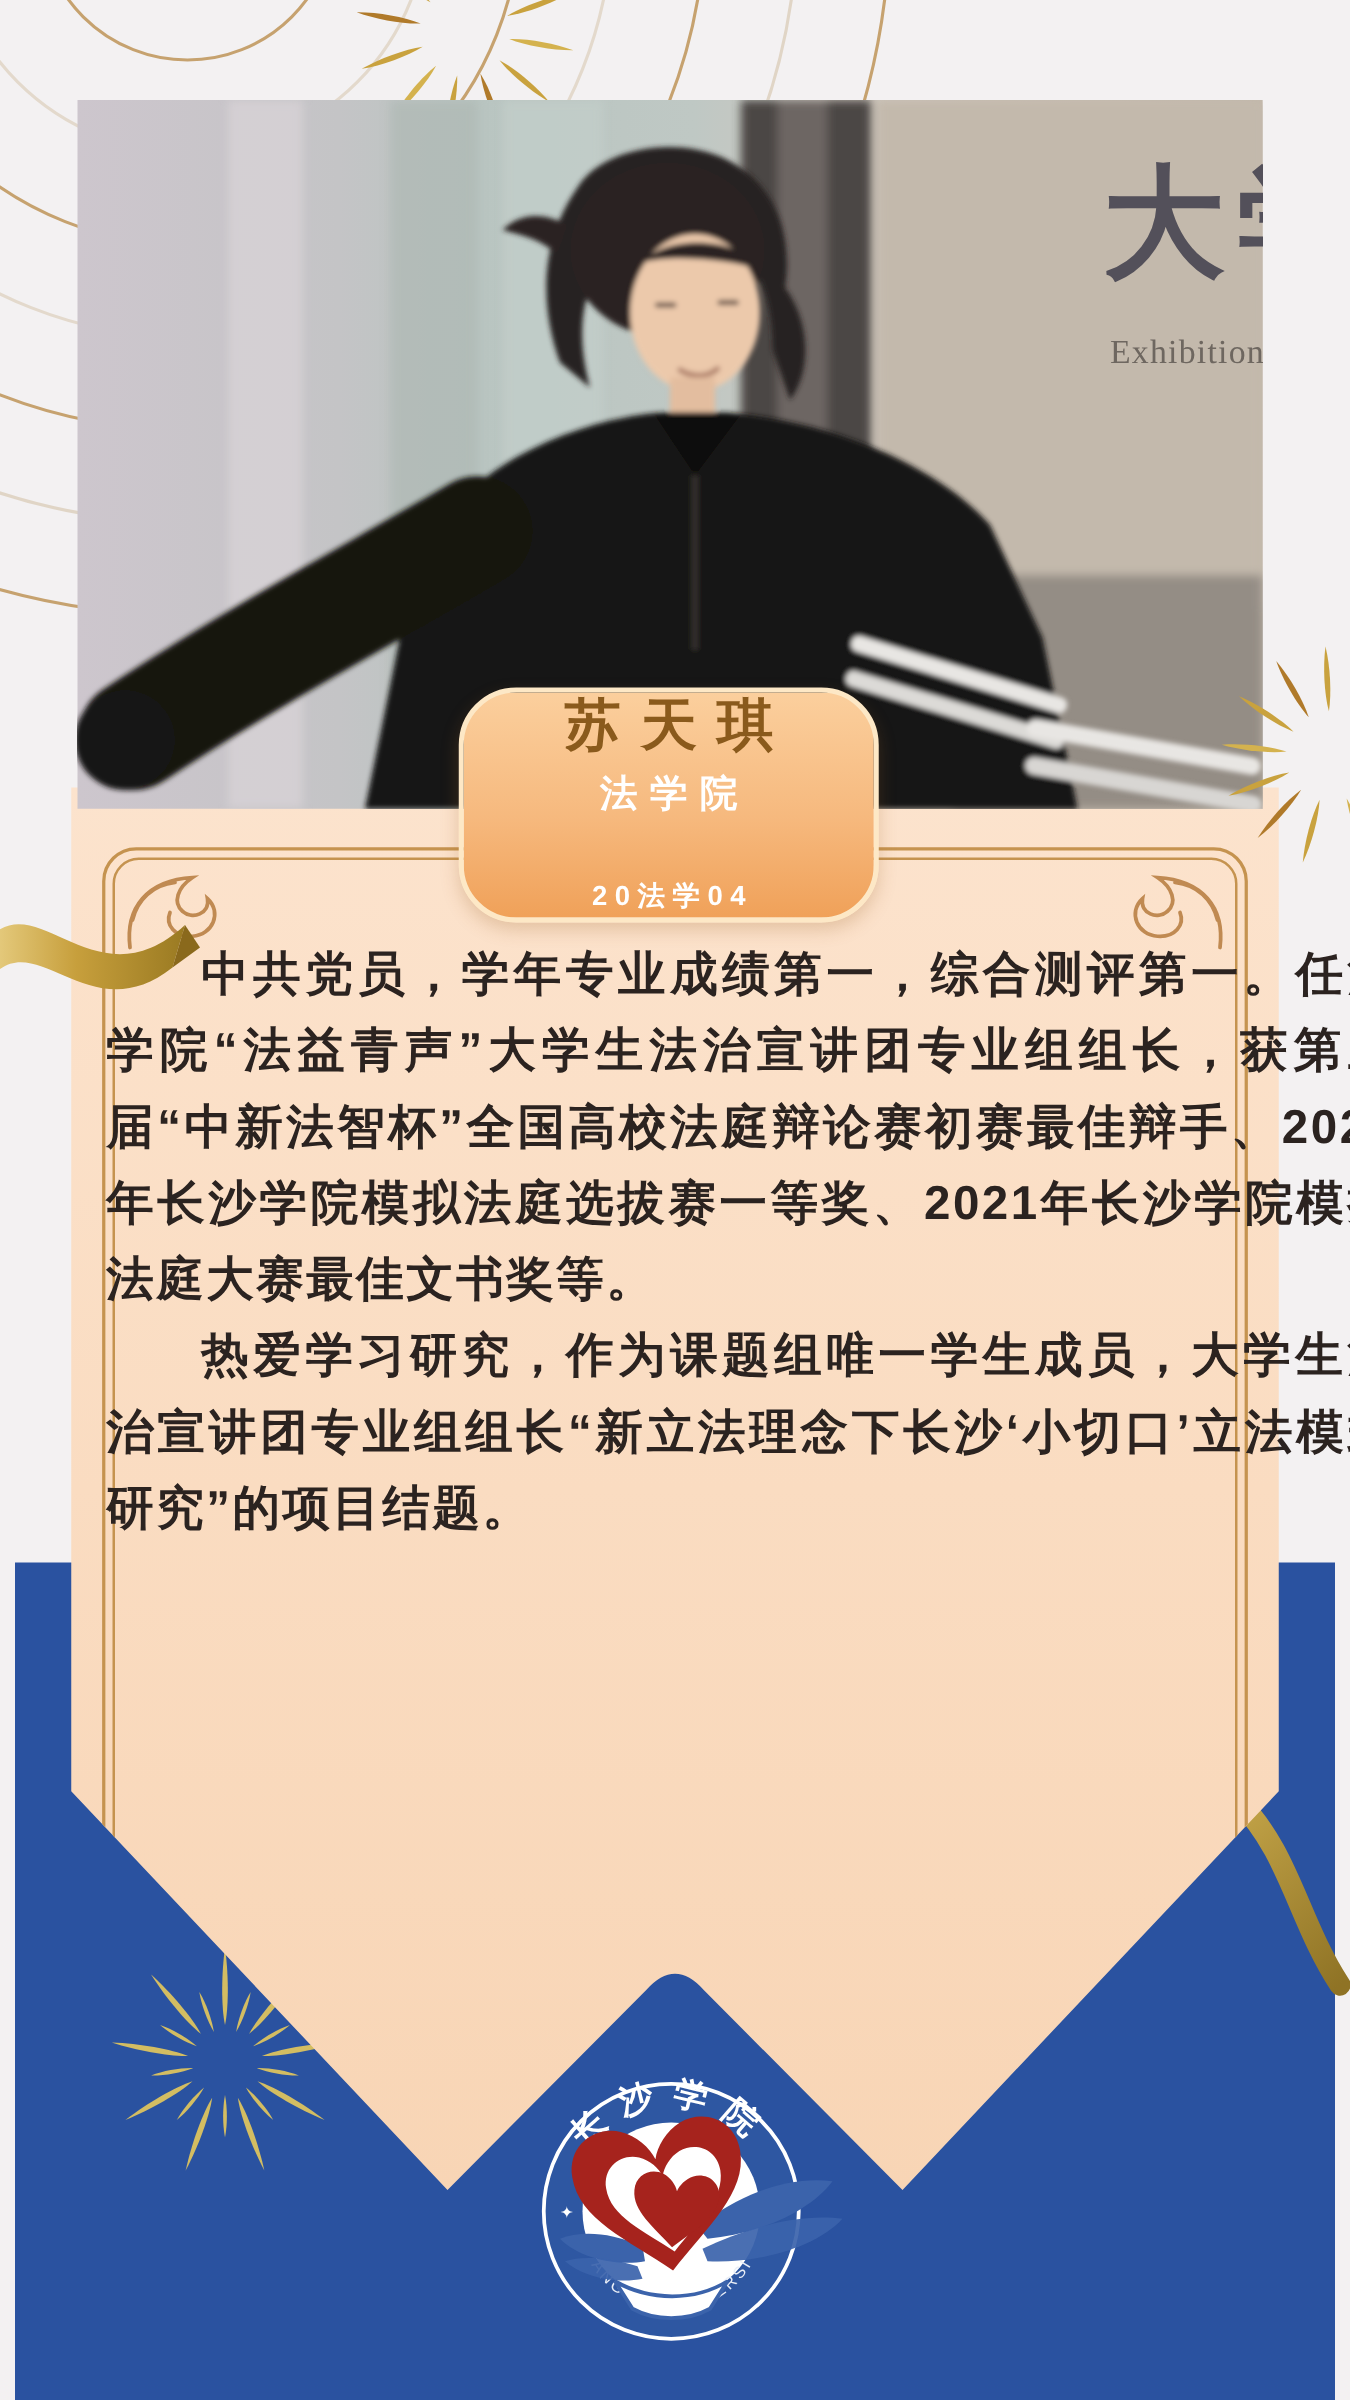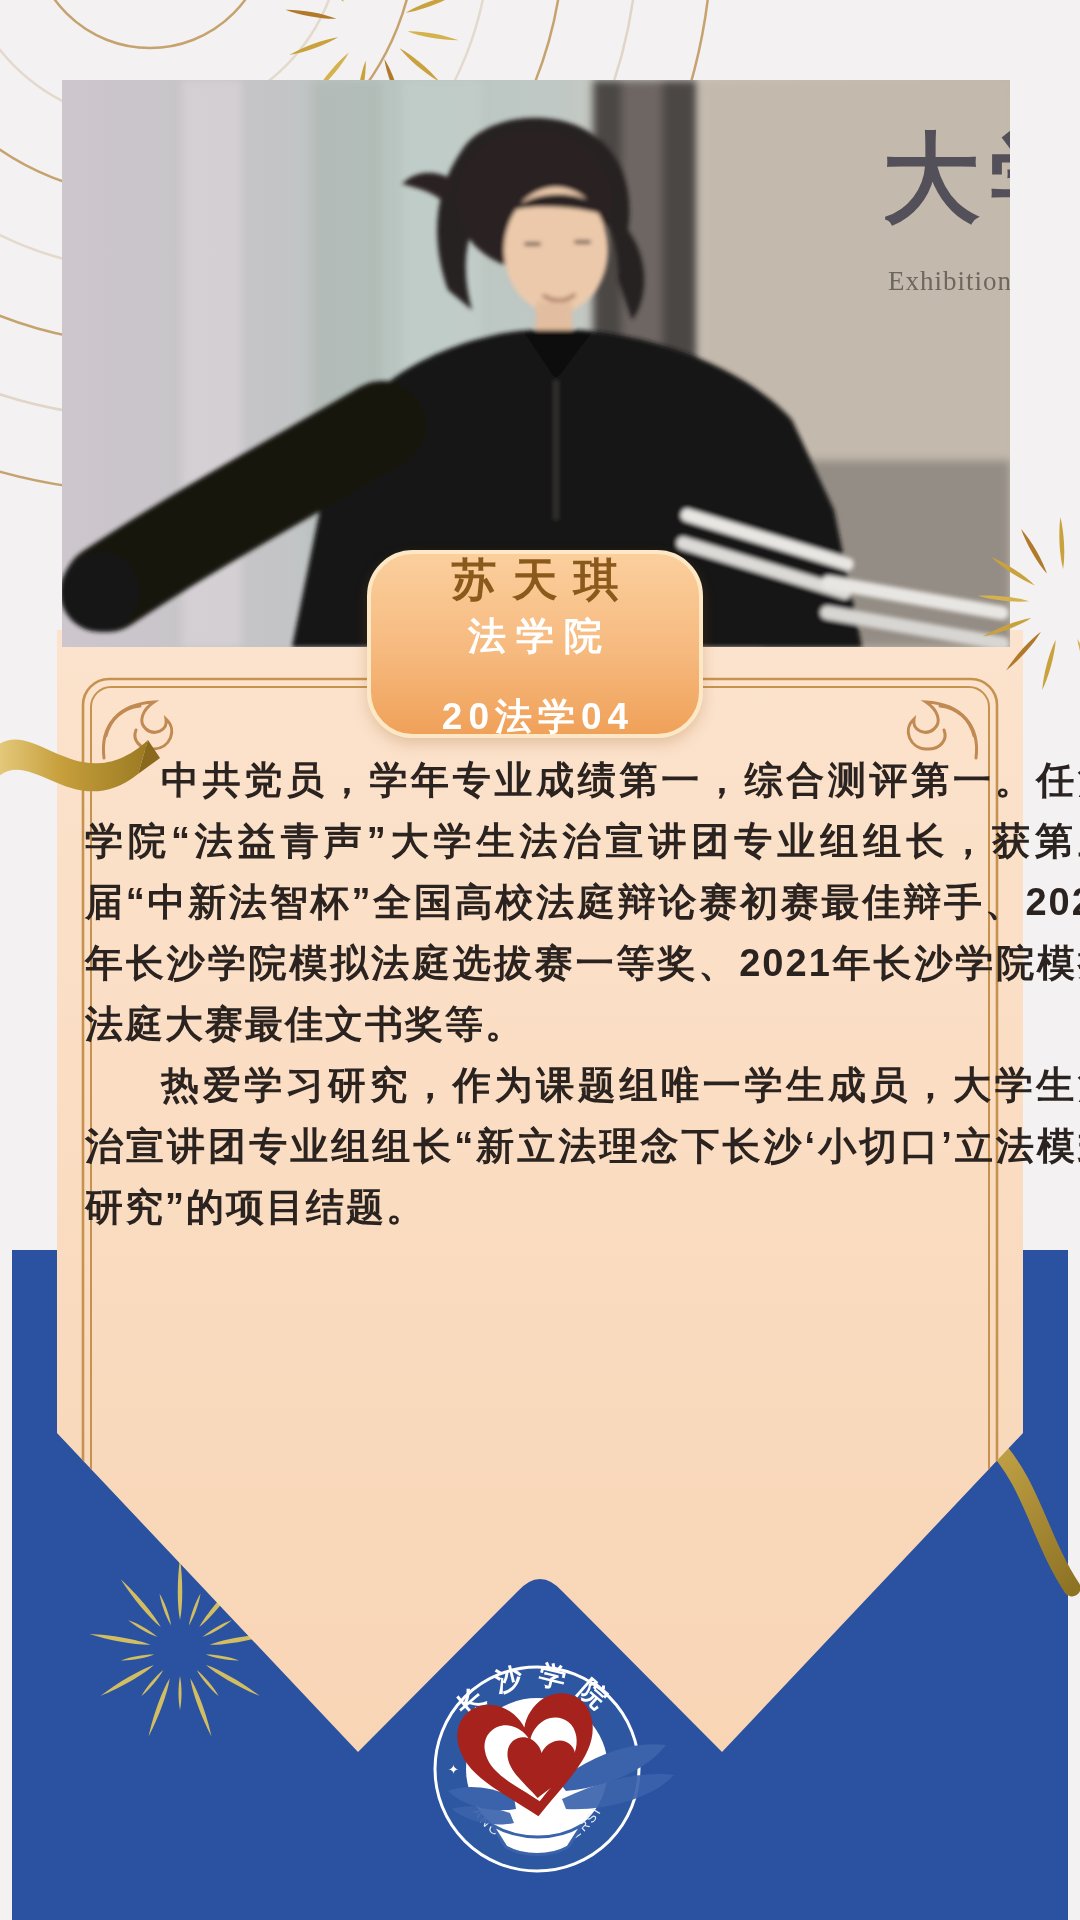--- a/index.html
+++ b/index.html
@@ -30,25 +30,25 @@
     border:4px solid #fde8c6;
     box-shadow:0 6px 14px rgba(160,100,40,.25);
     display:flex;flex-direction:column;align-items:center;justify-content:center;
     text-align:center;
   }
   .badge .name{
     font-size:45px;font-weight:bold;color:#8a5a1c;letter-spacing:16px;
     text-indent:16px;line-height:58px;
   }
   .badge .dept{
-    font-size:38px;font-weight:bold;color:#ffffff;letter-spacing:10px;
+    font-size:30px;font-weight:bold;color:#ffffff;letter-spacing:10px;
     text-indent:10px;line-height:42px;margin-top:6px;
   }
   .badge .cls{
-    font-size:37px;font-weight:bold;color:#ffffff;letter-spacing:6px;
+    font-size:22px;font-weight:bold;color:#ffffff;letter-spacing:6px;
     text-indent:6px;line-height:40px;margin-top:40px;
   }
   
   .bio{
     left:85px;top:750px;width:1033px;
     font-size:38px;line-height:61px;color:#2b2320;
     font-weight:600;letter-spacing:2px;
     text-align:justify;text-justify:inter-character;
   }
   .bio p{margin:0;text-indent:2em;}

